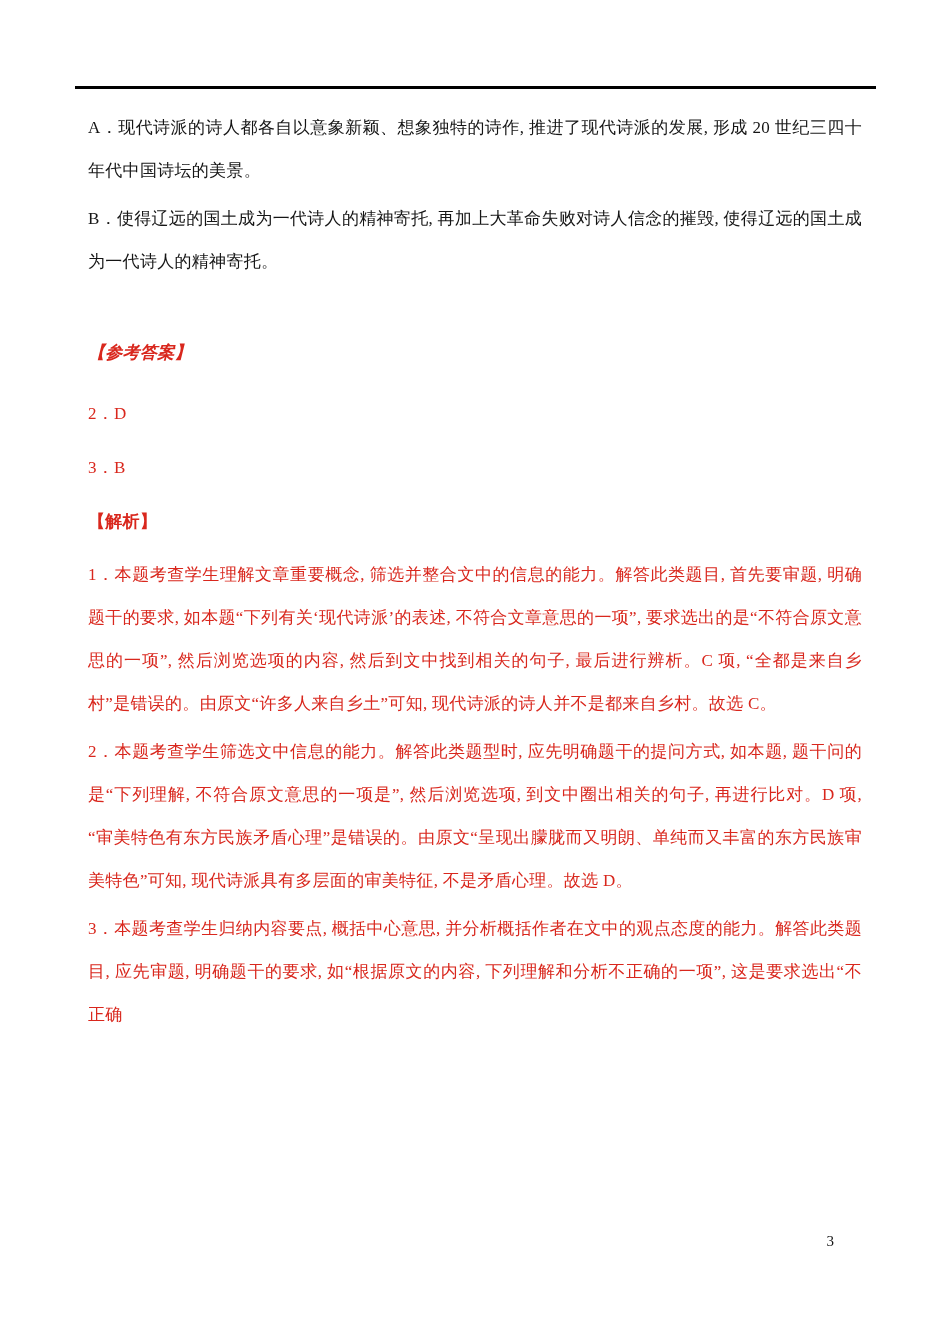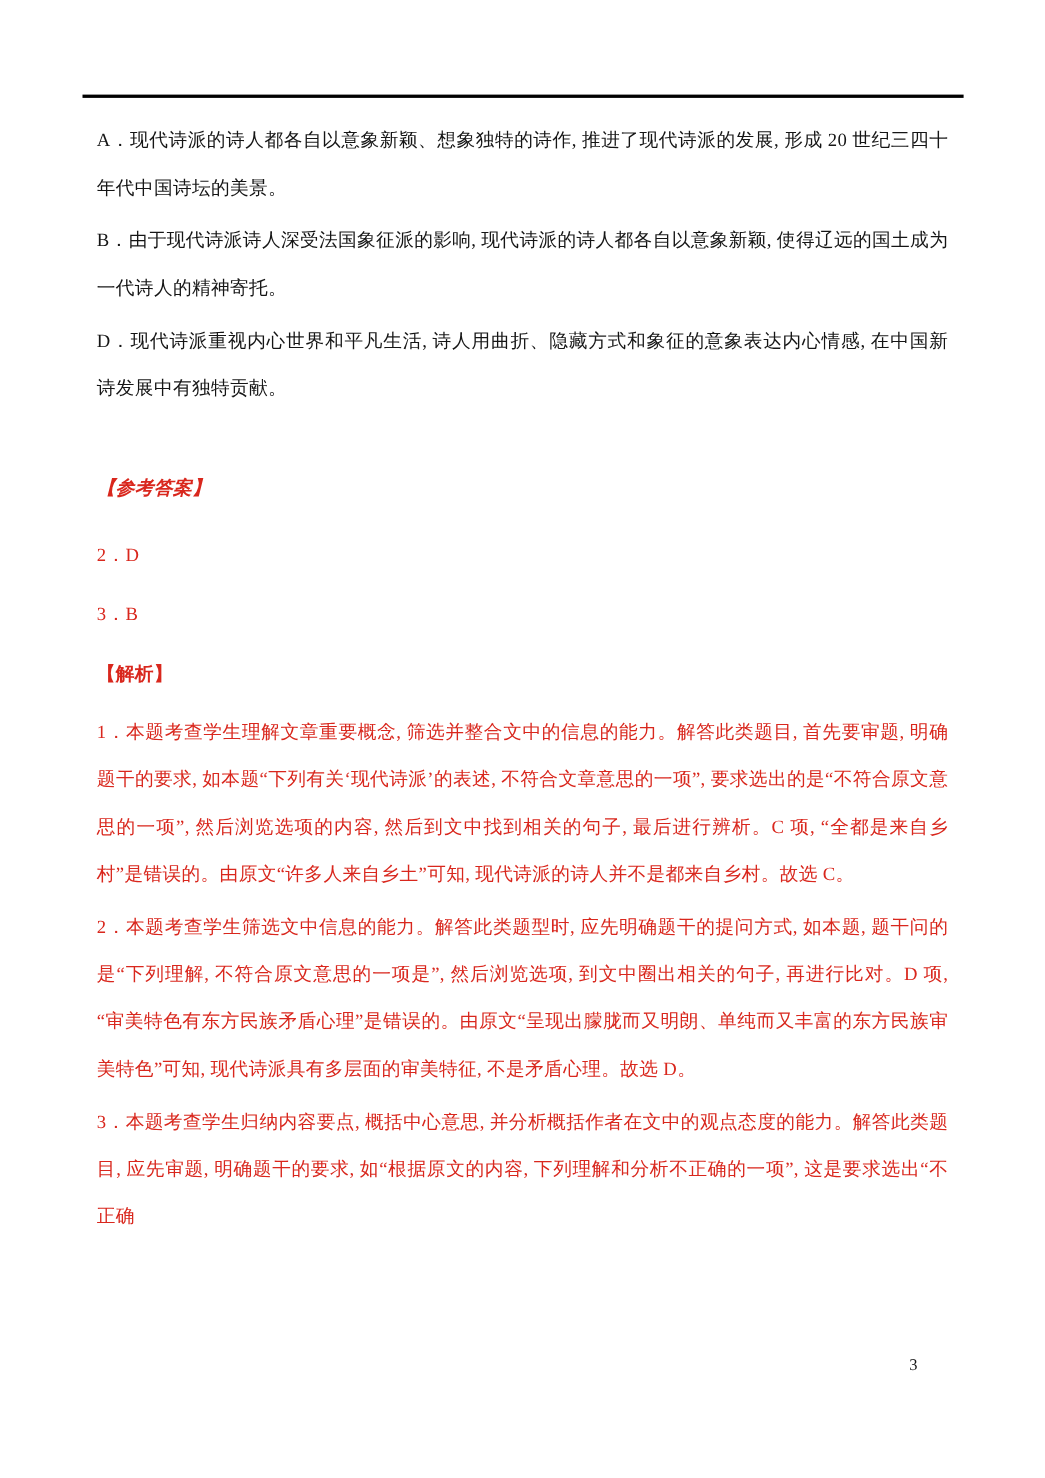--- a/index.html
+++ b/index.html
@@ -76,22 +76,21 @@
 </head>
 <body>
 
 <div class="page">
 
   <div class="header-rule"></div>
 
   <div class="content">
 
     <p class="para option">A．现代诗派的诗人都各自以意象新颖、想象独特的诗作, 推进了现代诗派的发展, 形成 20 世纪三四十年代中国诗坛的美景。</p>
-    <p class="para option">B．由于现代诗派诗人深受法国象征派的影响, 现代诗派的诗人都各自以意象新颖, 使得辽远的国土成为一代诗人的精神寄托。</p>
-    <p class="para option">D．现代诗派重视内心世界和平凡生活, 诗人用曲折、隐藏方式和象征的意象表达内心情感, 在中国新诗发展中有独特贡献。</p>
+    <p class="para option">B．使得辽远的国土成为一代诗人的精神寄托, 再加上大革命失败对诗人信念的摧毁, 使得辽远的国土成为一代诗人的精神寄托。</p>
 
     <p class="para red-text answers-heading">【参考答案】</p>
 
     <p class="para red-text answer-item">2．D</p>
     <p class="para red-text answer-item">3．B</p>
 
     <p class="para red-text analysis-heading">【解析】</p>
 
     <p class="para red-text analysis-para">1．本题考查学生理解文章重要概念, 筛选并整合文中的信息的能力。解答此类题目, 首先要审题, 明确题干的要求, 如本题“下列有关‘现代诗派’的表述, 不符合文章意思的一项”, 要求选出的是“不符合原文意思的一项”, 然后浏览选项的内容, 然后到文中找到相关的句子, 最后进行辨析。C 项, “全都是来自乡村”是错误的。由原文“许多人来自乡土”可知, 现代诗派的诗人并不是都来自乡村。故选 C。</p>
     <p class="para red-text analysis-para">2．本题考查学生筛选文中信息的能力。解答此类题型时, 应先明确题干的提问方式, 如本题, 题干问的是“下列理解, 不符合原文意思的一项是”, 然后浏览选项, 到文中圈出相关的句子, 再进行比对。D 项, “审美特色有东方民族矛盾心理”是错误的。由原文“呈现出朦胧而又明朗、单纯而又丰富的东方民族审美特色”可知, 现代诗派具有多层面的审美特征, 不是矛盾心理。故选 D。</p>

